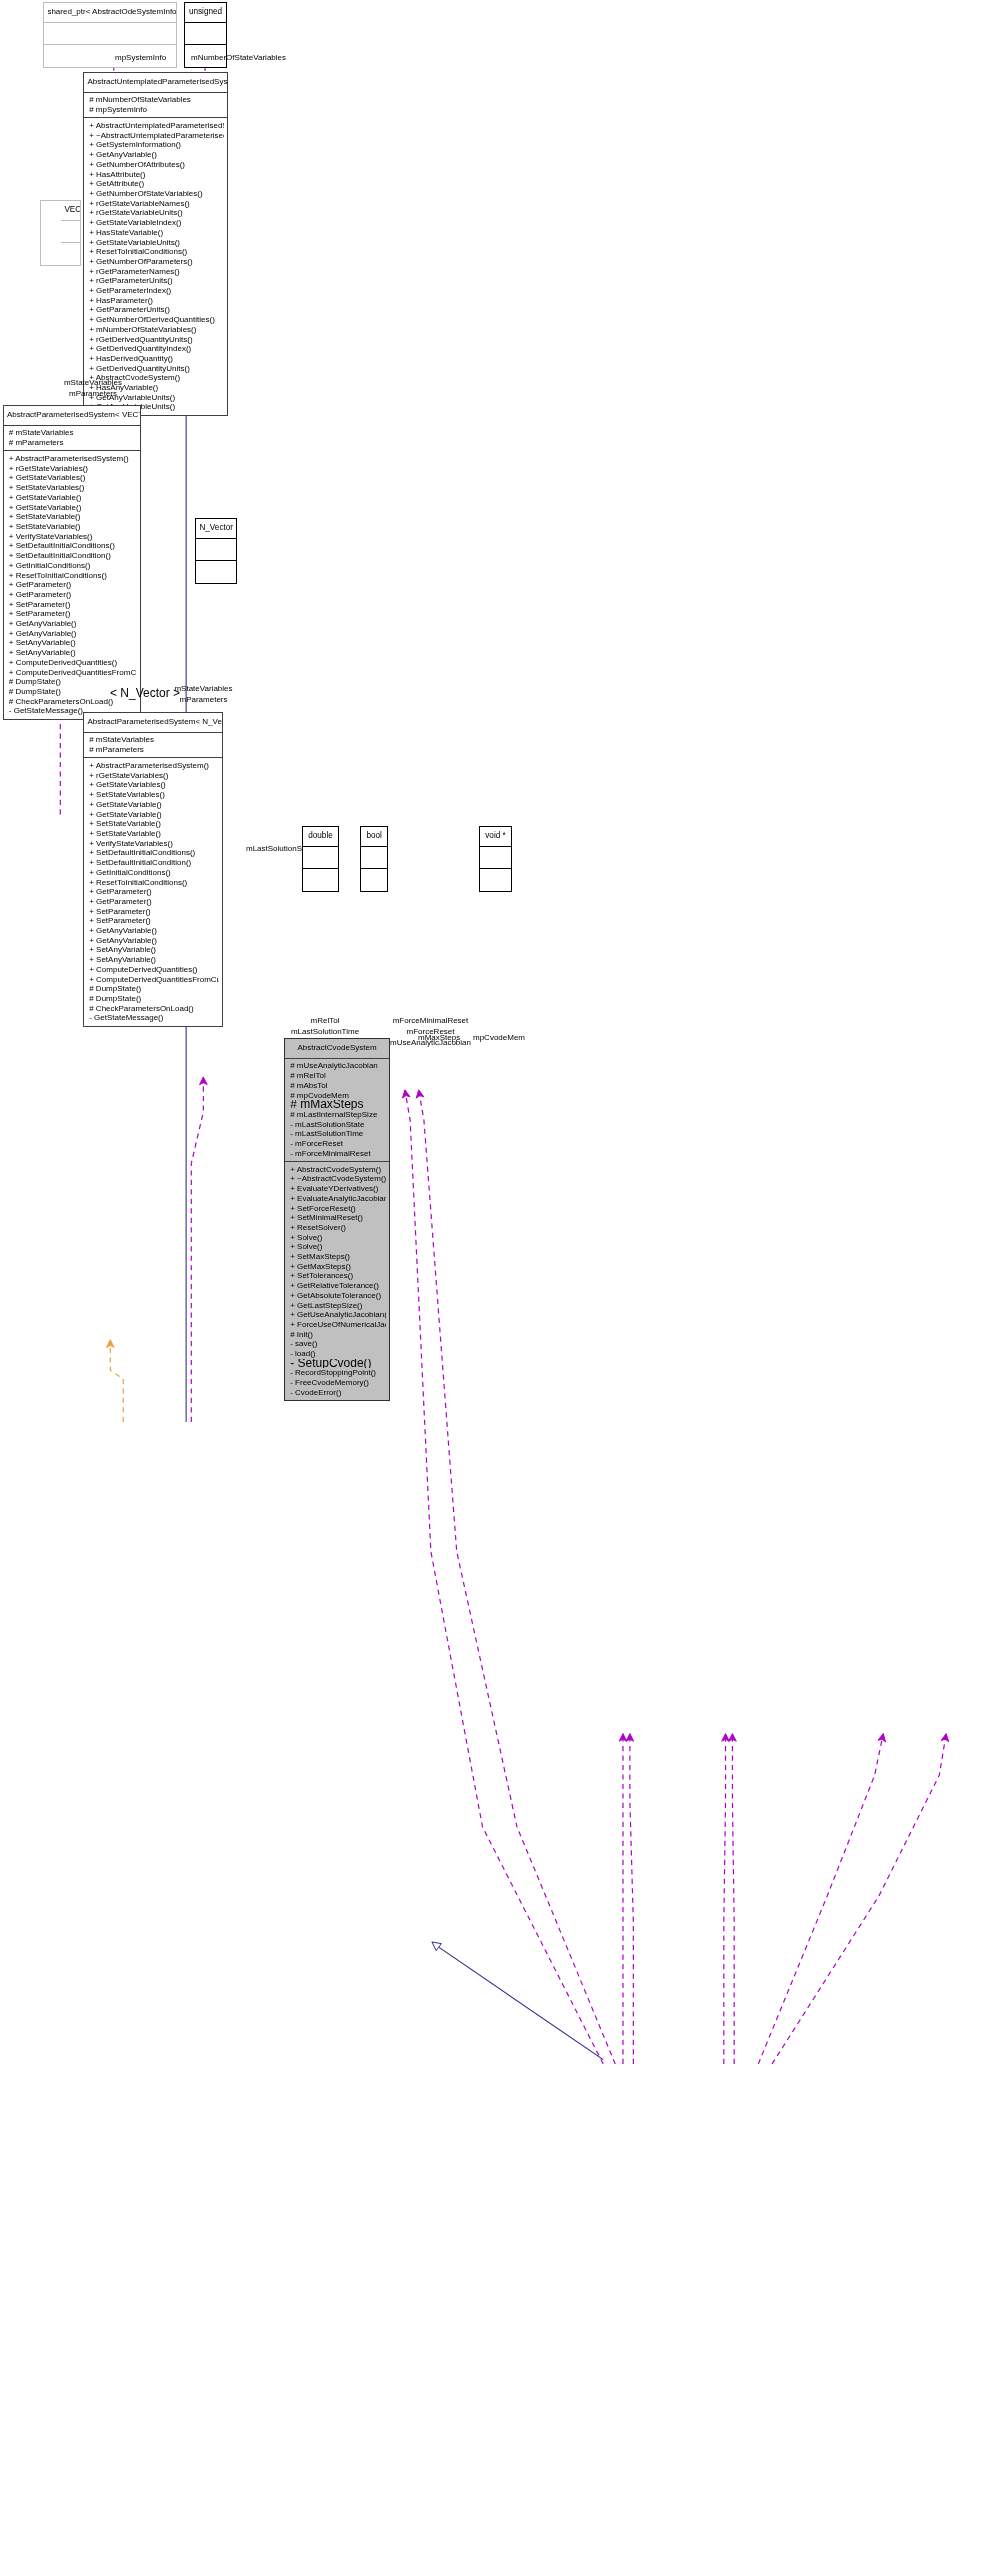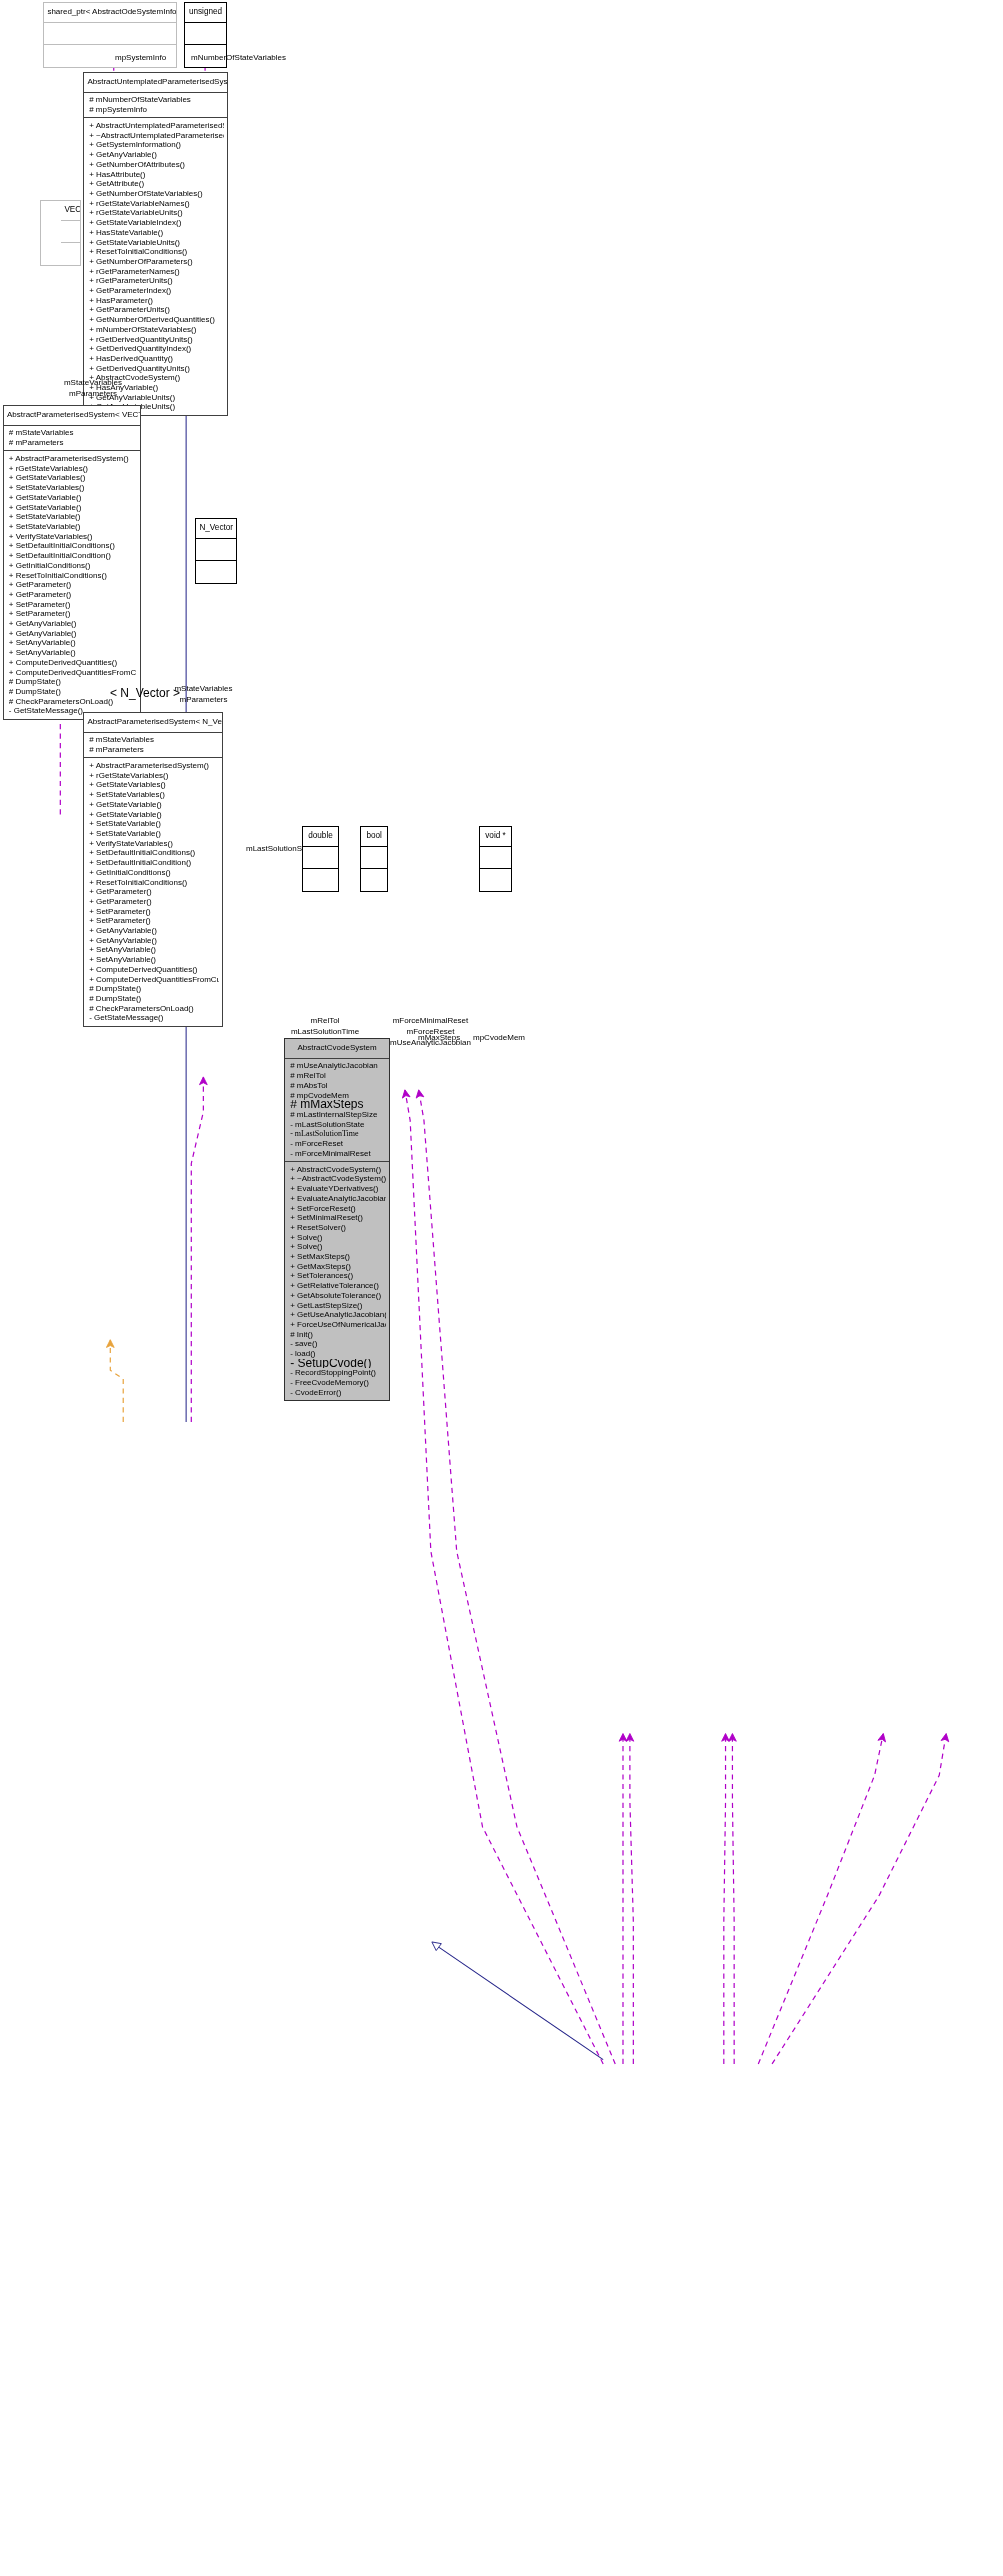--- a/index.html
+++ b/index.html
@@ -382,21 +382,21 @@
     <div class="title" style="font-size:8px;">AbstractCvodeSystem</div>
     <div class="sep"></div>
     <div class="compartment">
         <div class="row" style="font-size: 8px; line-height: 9.7px;"># mUseAnalyticJacobian</div>
         <div class="row" style="font-size: 8px; line-height: 9.7px;"># mRelTol</div>
         <div class="row" style="font-size: 8px; line-height: 9.7px;"># mAbsTol</div>
         <div class="row" style="font-size: 8px; line-height: 9.7px;"># mpCvodeMem</div>
         <div class="row" style="font-size: 12px; line-height: 9.7px;"># mMaxSteps</div>
         <div class="row" style="font-size: 8px; line-height: 9.7px;"># mLastInternalStepSize</div>
         <div class="row" style="font-size: 8px; line-height: 9.7px;">- mLastSolutionState</div>
-        <div class="row" style="font-size: 8px; line-height: 9.7px; font-family: Liberation Serif, serif;">- mLastSolutionTime</div>
+        <div class="row" style="font-size: 8px; line-height: 9.7px;">- mLastSolutionTime</div>
         <div class="row" style="font-size: 8px; line-height: 9.7px;">- mForceReset</div>
         <div class="row" style="font-size: 8px; line-height: 9.7px;">- mForceMinimalReset</div>
       </div>
     <div class="sep"></div>
     <div class="compartment">
         <div class="row" style="font-size: 8px; line-height: 9.7px;">+ AbstractCvodeSystem()</div>
         <div class="row" style="font-size: 8px; line-height: 9.7px;">+ ~AbstractCvodeSystem()</div>
         <div class="row" style="font-size: 8px; line-height: 9.7px;">+ EvaluateYDerivatives()</div>
         <div class="row" style="font-size: 8px; line-height: 9.7px;">+ EvaluateAnalyticJacobian()</div>
         <div class="row" style="font-size: 8px; line-height: 9.7px;">+ SetForceReset()</div>

